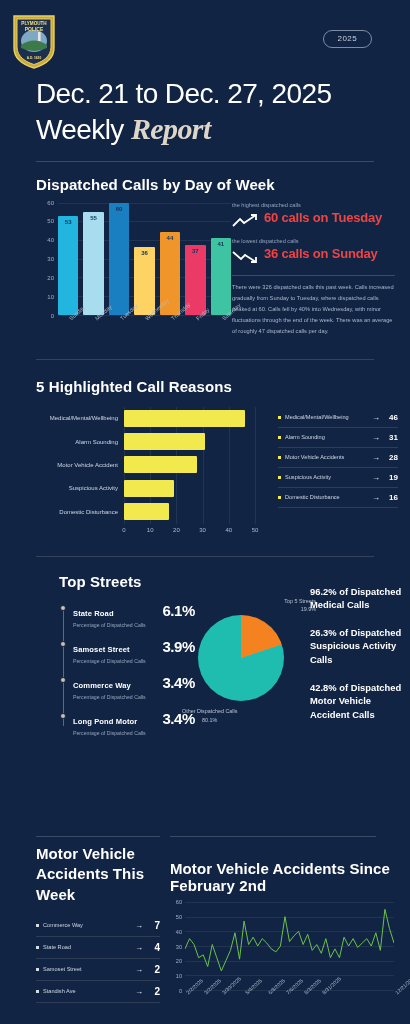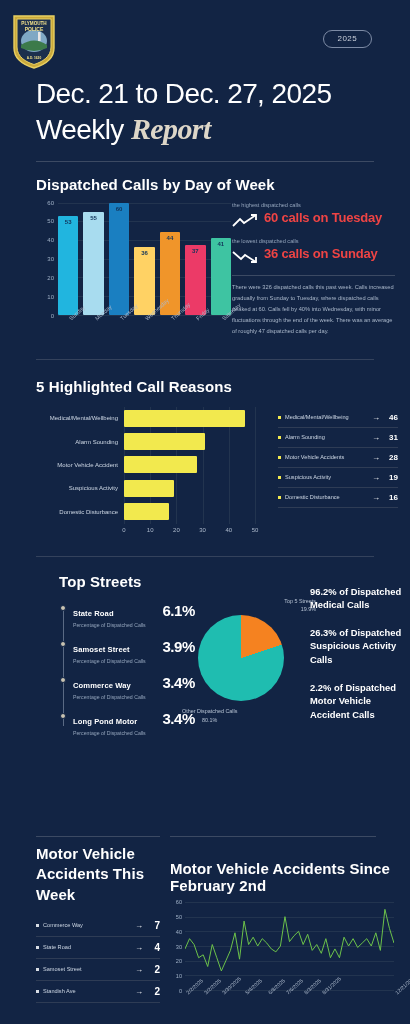--- a/index.html
+++ b/index.html
@@ -364,21 +364,21 @@
         <div class="pie-lab-bot">
           <div>Other Dispatched Calls</div>
           <div style="text-align:center">80.1%</div>
         </div>
       </div>
     </div>
 
     <div class="s3-col3">
       <div class="statblk">96.2% of Dispatched Medical Calls</div>
       <div class="statblk">26.3% of Dispatched Suspicious Activity Calls</div>
-      <div class="statblk">2.2% of Dispatched Motor Vehicle Accident Calls</div>
+      <div class="statblk">42.8% of Dispatched Motor Vehicle Accident Calls</div>
     </div>
   </div>
 
   <div class="s4">
     <div class="rule4a"></div>
     <div class="rule4b"></div>
 
     <div class="s4-left">
       <div class="sec-title" style="line-height:1.35">Motor Vehicle Accidents This Week</div>
       <div id="mvaList" style="margin-top:10px">

